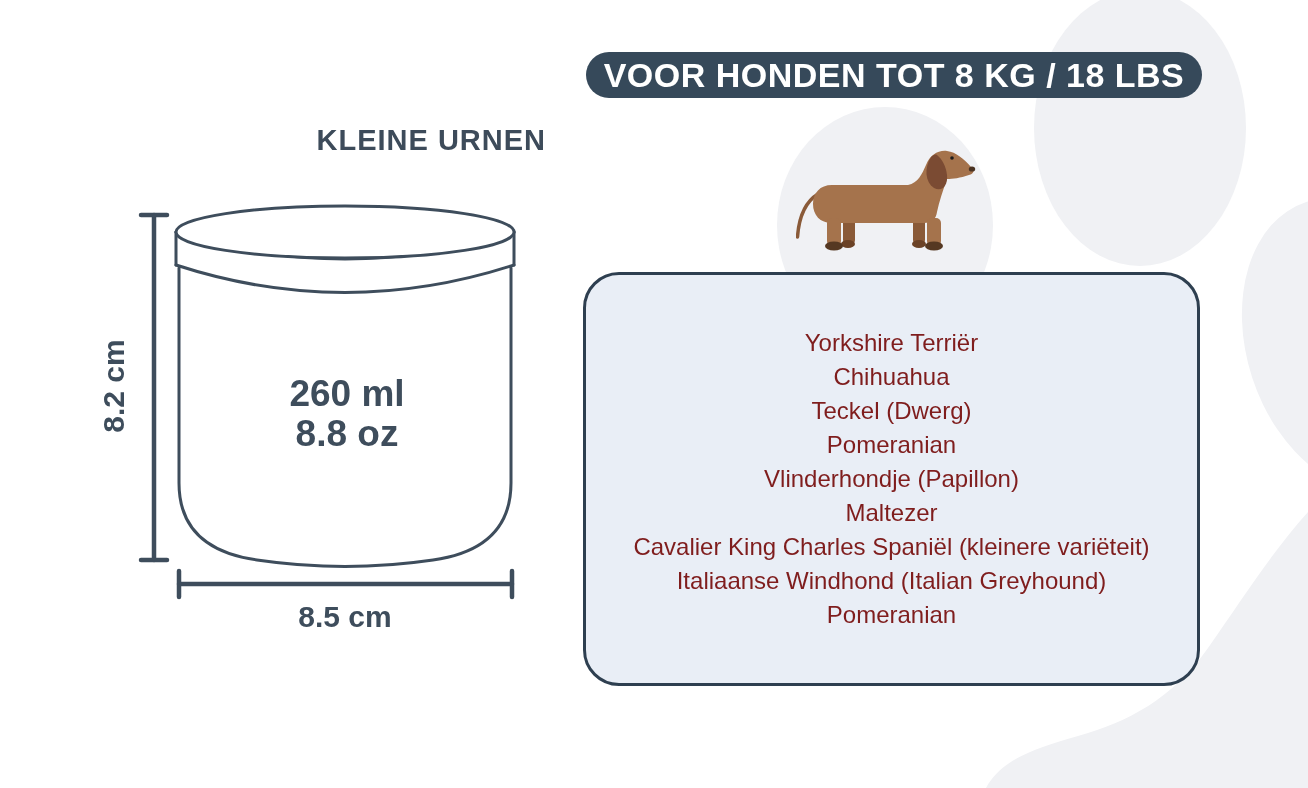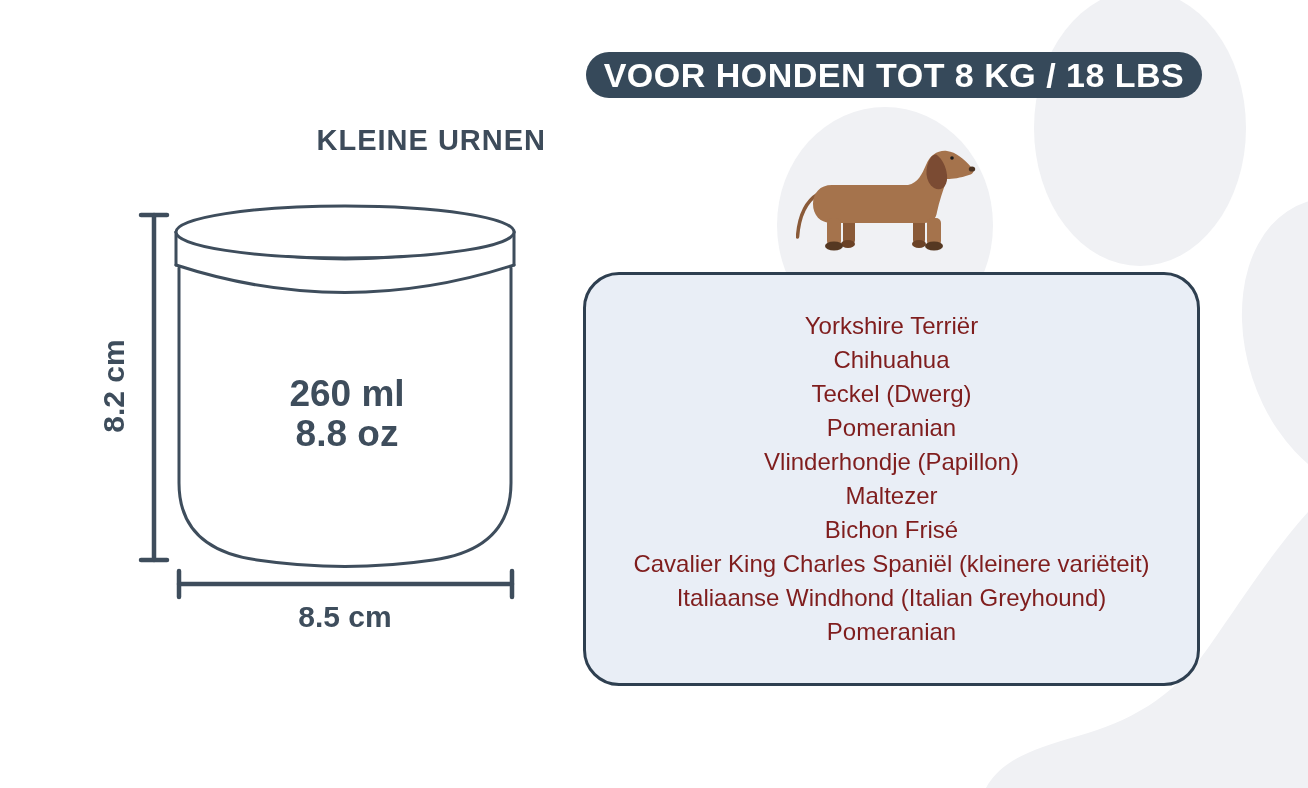--- a/index.html
+++ b/index.html
@@ -143,20 +143,19 @@
     <ellipse cx="176" cy="25" rx="3.2" ry="2.6" fill="#4a3322"></ellipse>
   </svg>
 
   <div class="breeds-box">
       <div class="breed-item">Yorkshire Terriër</div>
       <div class="breed-item">Chihuahua</div>
       <div class="breed-item">Teckel (Dwerg)</div>
       <div class="breed-item">Pomeranian</div>
       <div class="breed-item">Vlinderhondje (Papillon)</div>
       <div class="breed-item">Maltezer</div>
-      <div class="breed-item">Bichon Frisé</div>
       <div class="breed-item">Cavalier King Charles Spaniël (kleinere variëteit)</div>
       <div class="breed-item">Italiaanse Windhond (Italian Greyhound)</div>
       <div class="breed-item">Pomeranian</div>
     </div>
 
 
 </div>
 
 </body></html>

